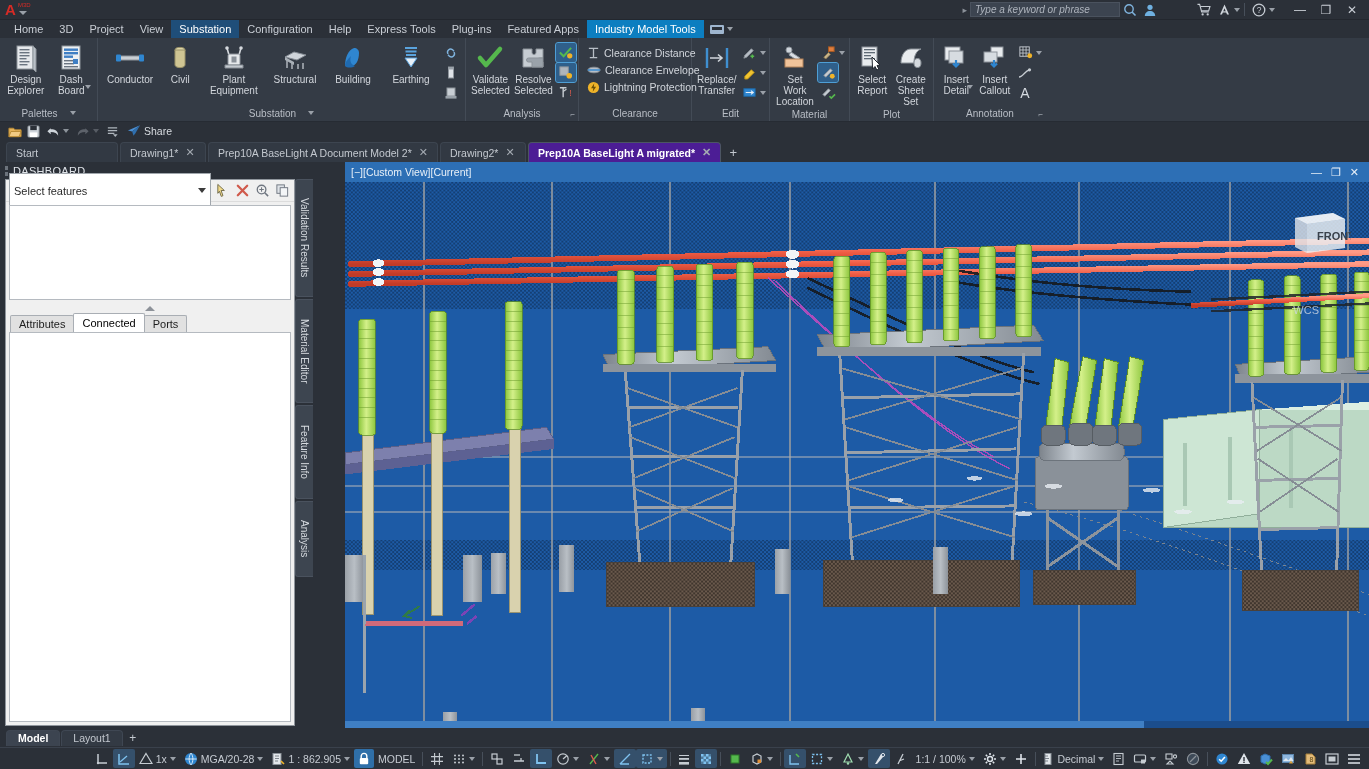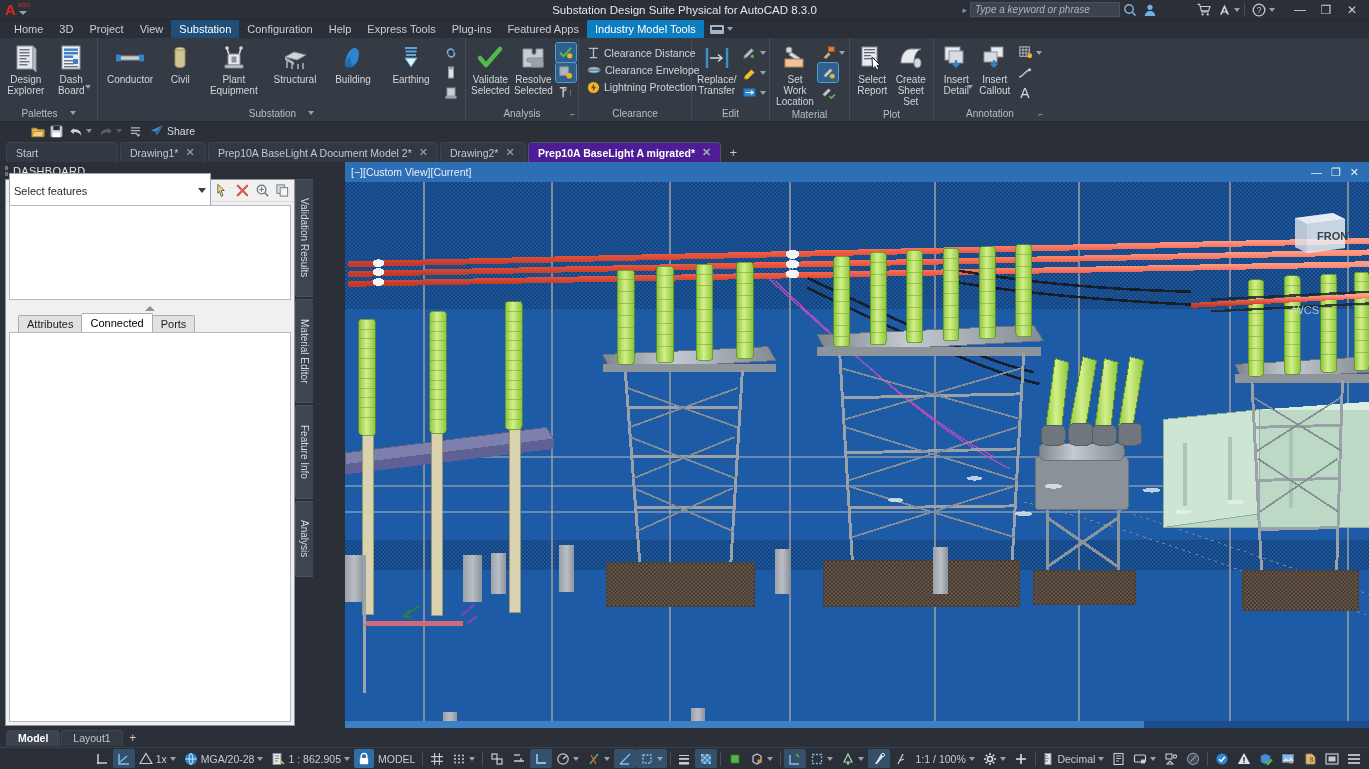--- a/index.html
+++ b/index.html
@@ -80,21 +80,21 @@
   }
   .btn-sm .g { width:16px; height:14px; display:flex; align-items:center; justify-content:center; }
 
   .icon-stack { display:flex; flex-direction:column; gap:1px; padding-top:2px;}
   .icon-mini { width:20px;height:19px; display:flex; align-items:center; justify-content:center; border-radius:2px;}
   .icon-mini.sel { background:#2f5f8a; outline:1px solid #4e9fd6; }
   .icon-pair { display:flex; align-items:center; gap:1px;}
   .icon-pair .car { width:0;height:0;border-left:3px solid transparent;border-right:3px solid transparent;border-top:4px solid #9aa0a8;}
 
   
-  .qat { height:18px; background:#2b3038; display:flex; align-items:center; gap:2px; padding-left:6px; flex:none;margin-left:23px;}
+  .qat { height:18px; background:#2b3038; display:flex; align-items:center; gap:2px; padding-left:6px; flex:none;}
   .qat .qi { width:17px;height:16px;display:flex;align-items:center;justify-content:center;color:#cfd4da;}
   .qat .car { width:0;height:0;border-left:3px solid transparent;border-right:3px solid transparent;border-top:4px solid #8d939b; margin-right:3px;}
   .share { display:flex;align-items:center;gap:3px;color:#d8dce1;font-size:10.5px;padding:0 4px;}
 
   .doctabs { height:22px; background:#2b3038; display:flex; align-items:flex-end; flex:none; padding-left:6px; }
   .dtab {
     height:20px; display:flex; align-items:center; gap:7px; padding:0 9px; font-size:10.5px;
     color:#c3c8cf; background:#323943; border:1px solid #3d4550; border-bottom:none;
     border-radius:4px 4px 0 0; margin-right:2px; white-space:nowrap;
   }
@@ -117,21 +117,21 @@
     display:flex; flex-direction:column; min-height:0;
   }
   .pal-toolbar { height:22px; display:flex; align-items:center; background:#f0f0f0; padding:0 3px; gap:3px; border-bottom:1px solid #dcdcdc;}
   .pal-combo { flex:1; height:36px; background:#ffffff; border:1px solid #a0a6ac; display:flex; align-items:center; padding:0 4px; }
   .pal-combo span { font-size:11px; color:#2a2a2a; }
   .pal-combo .car { margin-left:auto; width:0;height:0;border-left:4px solid transparent;border-right:4px solid transparent;border-top:5px solid #3b3b3b;}
   .pal-ico { width:17px;height:18px;display:flex;align-items:center;justify-content:center;}
   .pal-list { height:95px; background:#ffffff; border:1px solid #b5bac0; margin:3px; }
   .pal-splitter { height:10px; display:flex; align-items:center; justify-content:center; background:#f0f0f0;}
   .pal-splitter .tri { width:0;height:0;border-left:5px solid transparent;border-right:5px solid transparent;border-bottom:5px solid #8d9299;}
-  .pal-tabs { display:flex; align-items:flex-end; height:19px; padding-left:12px; background:#f0f0f0; }
+  .pal-tabs { display:flex; align-items:flex-end; height:19px; padding-left:4px; background:#f0f0f0; }
   .ptab {
     padding:0 8px; height:17px; display:flex; align-items:center; font-size:11px; color:#1d1d1d;
     background:#e1e1e1; border:1px solid #a9aeb4; border-bottom:none; border-radius:2px 2px 0 0; margin-right:-1px;
   }
   .ptab.active { background:#ffffff; height:19px; color:#000; z-index:2;}
   .pal-pane { flex:1; background:#ffffff; border:1px solid #b5bac0; margin:0 3px 3px 3px; min-height:0;}
 
   
   .vtabs {
     position:absolute; right:0; top:17px; bottom:0; width:18px; display:flex; flex-direction:column; gap:2px;
@@ -185,21 +185,20 @@
 <body>
 
 <div class="app">
 
   <div class="titlebar">
     <div class="logo">
       <span class="a">A</span>
       <span class="m3d">M3D</span>
       <span class="caret"></span>
     </div>
-    <div class="app-title">Substation Design Suite Physical for AutoCAD 8.3.0</div>
     <div class="tb-right">
       <span class="srch-arrow">▸</span>
       <div class="searchbox" title="Type a keyword or phrase">Type a keyword or phrase</div>
       <span class="ico">
         <svg width="14" height="14" viewBox="0 0 14 14">
             <circle cx="6" cy="6" r="4.2" fill="none" stroke="#7fb3dd" stroke-width="1.4"></circle>
             <line x1="9" y1="9" x2="12.5" y2="12.5" stroke="#7fb3dd" stroke-width="1.6"></line>
           </svg>
       </span>
       <span class="ico">

